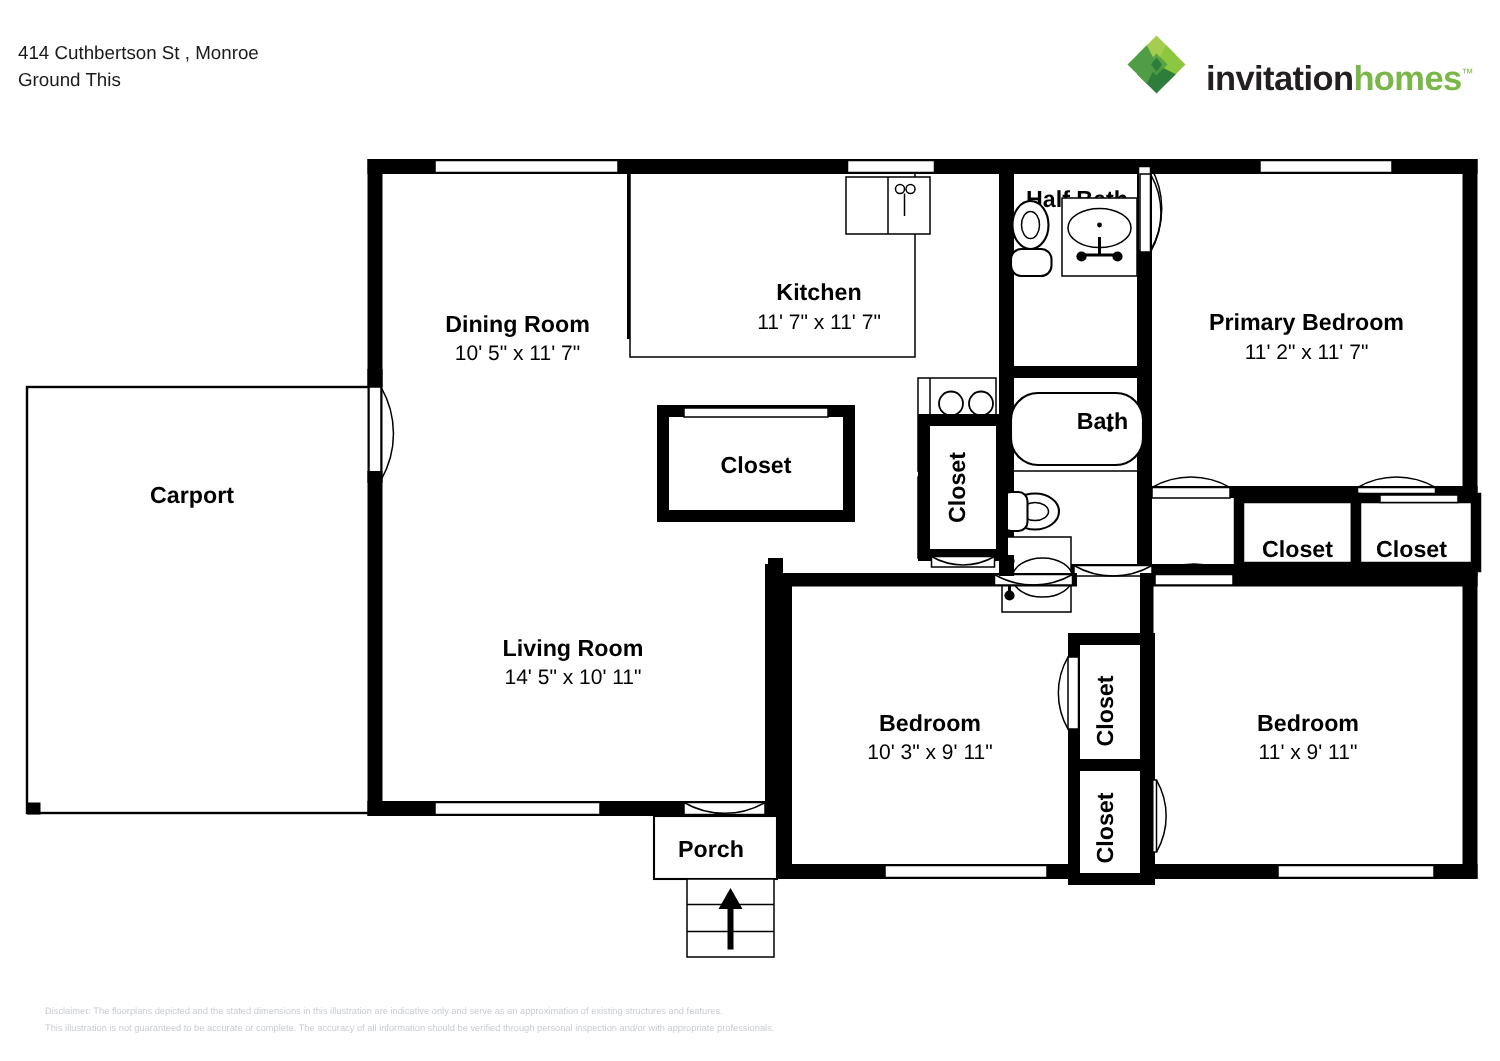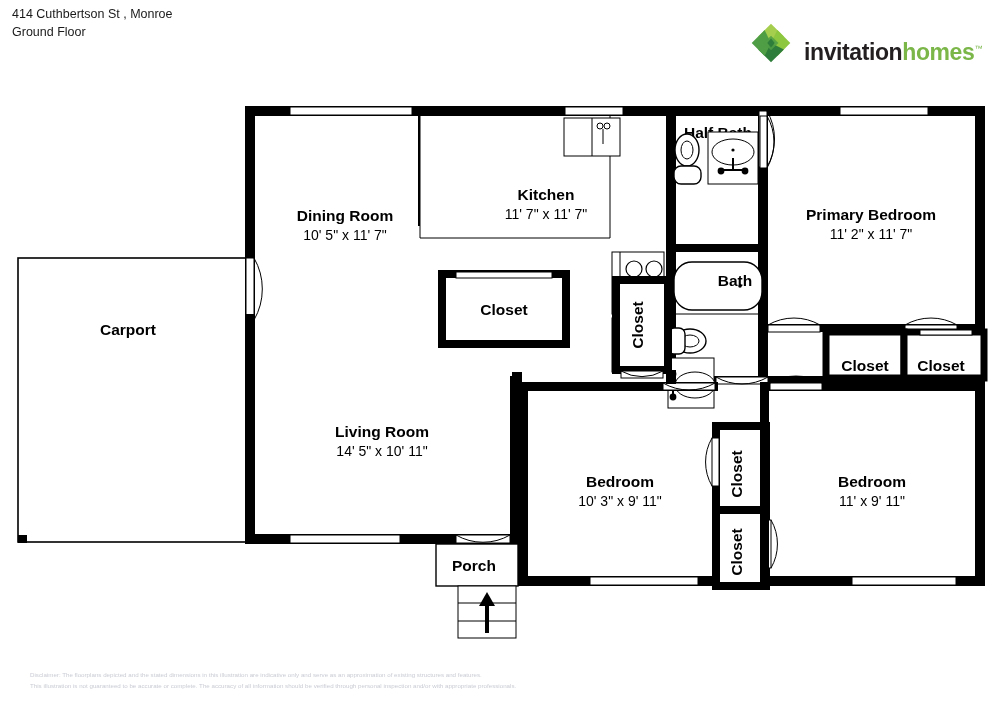--- a/index.html
+++ b/index.html
@@ -1,20 +1,20 @@
 <!DOCTYPE html>
 <html><head>
 <meta charset="utf-8">
 <style>
   html,body{margin:0;padding:0;background:#ffffff;}
   body{width:1000px;height:707px;position:relative;overflow:hidden;
        font-family:"Liberation Sans",sans-serif;color:#000;}
 
   #header{position:absolute;left:0;top:0;width:1000px;height:92px;}
-  #addr{position:absolute;left:12px;top:5px;font-size:12.5px;line-height:18px;color:#1a1a1a;}
+  #addr{position:absolute;left:12px;top:26px;font-size:12.5px;line-height:18px;color:#1a1a1a;}
   #addr .l2{display:block;}
 
   #logo{position:absolute;right:18px;top:20px;height:46px;display:flex;align-items:flex-end;gap:10px;}
   #logomark{width:46px;height:46px;display:block;}
   #logotype{font-size:23px;letter-spacing:-0.4px;white-space:nowrap;font-weight:700;}
   #logotype .w1{color:#231f20;}
   #logotype .w2{color:#7ab648;}
   #logotype .tm{font-size:8px;vertical-align:super;color:#7ab648;font-weight:400;}
 
   #plan{position:absolute;left:0;top:86px;width:1000px;height:560px;}
@@ -26,21 +26,21 @@
   .rmname{font-family:"Liberation Sans",sans-serif;font-weight:700;fill:#000;}
   .rmdim{font-family:"Liberation Sans",sans-serif;font-weight:400;fill:#000;}
 </style>
 </head>
 <body>
 
 <div id="header">
 
   <div id="addr">
     <span>414 Cuthbertson St , Monroe</span>
-    <span class="l2">Ground Floor</span>
+    <span class="l2">Ground This</span>
   </div>
 
   <div id="logo">
     <svg id="logomark" viewBox="0 0 100 100">
       <g>
         <path d="M50 8 L78 36 L50 50 L22 36 Z" fill="#a5ce4e"></path>
         <path d="M92 50 L64 78 L50 50 L64 22 Z" fill="#8dc63f"></path>
         <path d="M50 92 L22 64 L50 50 L78 64 Z" fill="#2f7d3a"></path>
         <path d="M8 50 L36 22 L50 50 L36 78 Z" fill="#4f9e45"></path>
         <path d="M50 34 L66 50 L50 66 L34 50 Z" fill="#4f9e45" opacity="0.85"></path>

